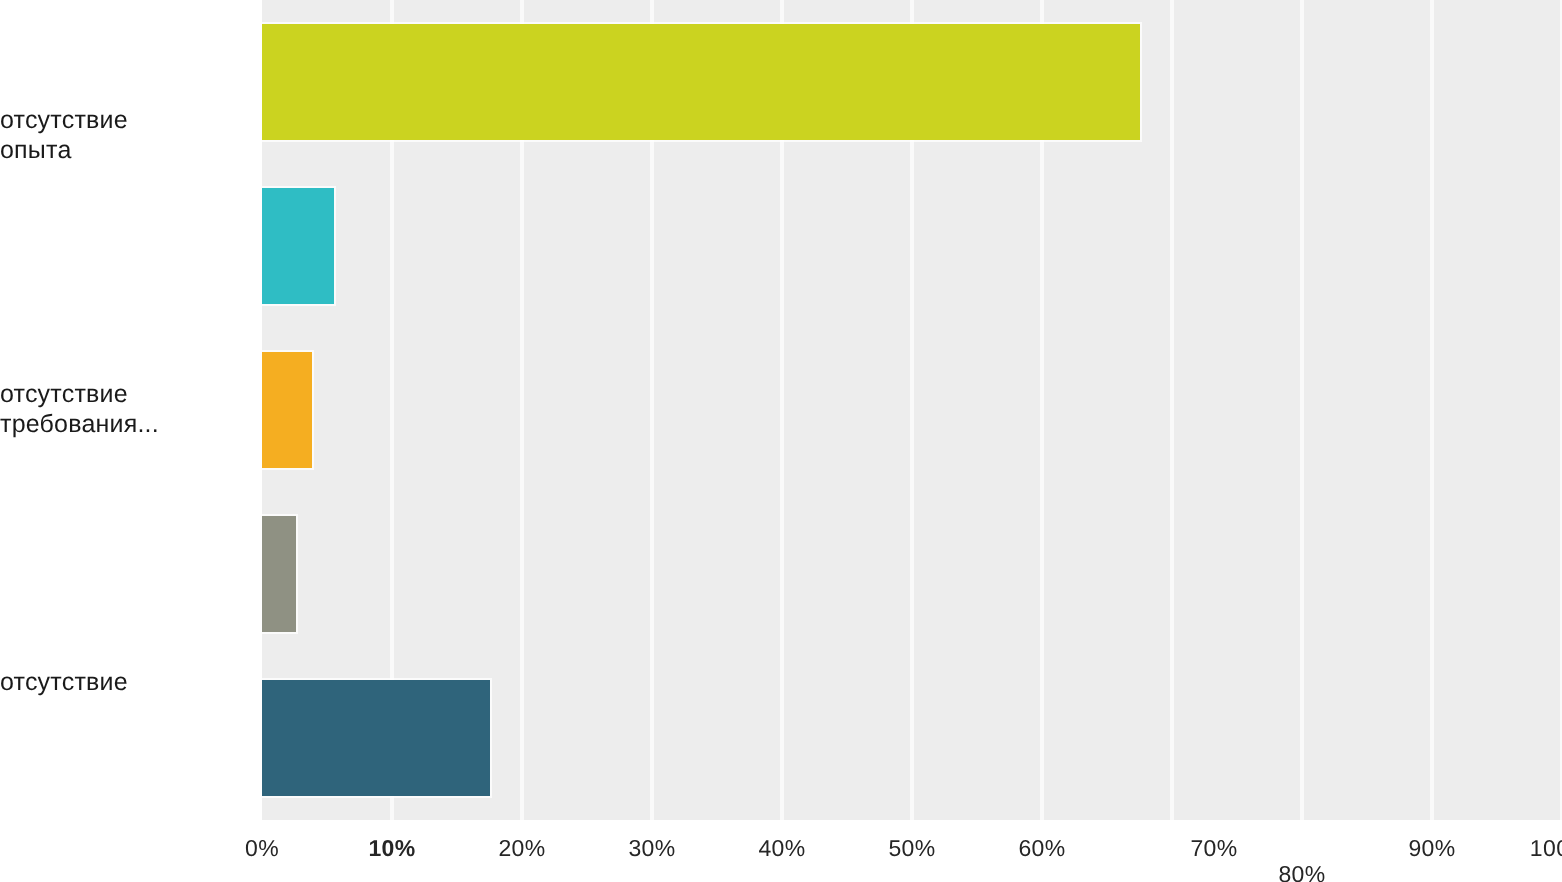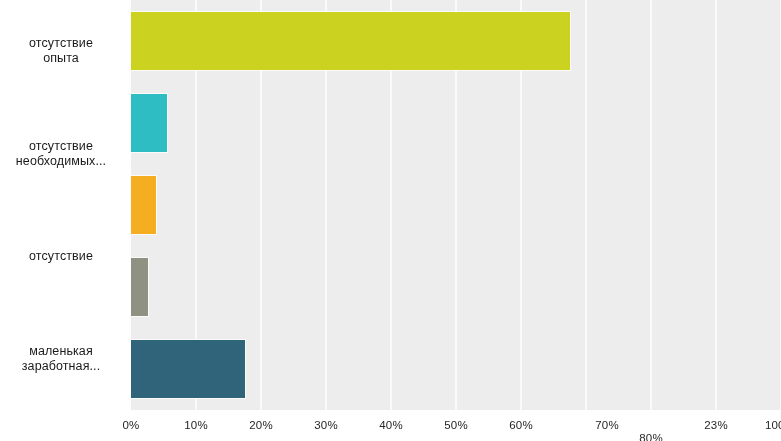--- a/index.html
+++ b/index.html
@@ -24,21 +24,21 @@
     top: 0;
     width: 131px;
     height: 410px;
     display: flex;
     flex-direction: column;
   }
   .cat-label {
     flex: 1 1 0;
     display: flex;
     flex-direction: column;
-    align-items: center;
+    align-items: flex-start;
     justify-content: center;
     padding-right: 9px;
     text-align: right;
     color: #1a1a1a;
     font-size: 12.5px;
     line-height: 15px;
     letter-spacing: .1px;
   }
   .cat-label span { display: block; white-space: nowrap; }
   
@@ -109,28 +109,24 @@
 
 <div id="chart-root" style="background: rgb(255, 255, 255);">
 
   <div id="category-axis">
     <div class="cat-label">
       <span>отсутствие</span>
       <span>опыта</span>
     </div>
     <div class="cat-label">
       <span>отсутствие</span>
-      <span>необходимых...</span>
+      <span>требования...</span>
     </div>
     <div class="cat-label">
       <span>отсутствие</span>
-    </div>
-    <div class="cat-label">
-      <span>маленькая</span>
-      <span>заработная...</span>
     </div>
   </div>
 
   <div id="plot-area" style="background: rgb(237, 237, 237);">
     <div id="gridlines">
         <div class="gridline" style="background: rgb(250, 250, 250); left: 64px;"></div>
         <div class="gridline" style="background: rgb(250, 250, 250); left: 129px;"></div>
         <div class="gridline" style="background: rgb(250, 250, 250); left: 194px;"></div>
         <div class="gridline" style="background: rgb(250, 250, 250); left: 259px;"></div>
         <div class="gridline" style="background: rgb(250, 250, 250); left: 324px;"></div>
@@ -155,25 +151,25 @@
         </div>
       <div class="bar-row">
           <div class="bar" style="width: 113.75px; background: rgb(47, 100, 123);"></div>
         </div>
     </div>
   </div>
 
   <div id="axis-gap"></div>
   <div id="value-axis">
       <div class="tick" style="left: 0px;">0%</div>
-      <div class="tick" style="left: 65px;">10%</div>
+      <div class="tick" style="left: 65px; font-weight: bold;">10%</div>
       <div class="tick" style="left: 130px; text-align: center;">20%</div>
       <div class="tick" style="left: 195px;">30%</div>
       <div class="tick" style="left: 260px;">40%</div>
       <div class="tick" style="left: 325px;">50%</div>
       <div class="tick" style="left: 390px;">60%</div>
       <div class="tick" style="left: 476px;">70%</div>
       <div class="tick" style="left: 520px; margin-top: 13px;">80%</div>
-      <div class="tick" style="left: 585px;">23%</div>
+      <div class="tick" style="left: 585px;">90%</div>
       <div class="tick" style="left: 630px; margin-left: 19px;">100%</div>
     </div>
 
 </div>
 
 </body></html>

